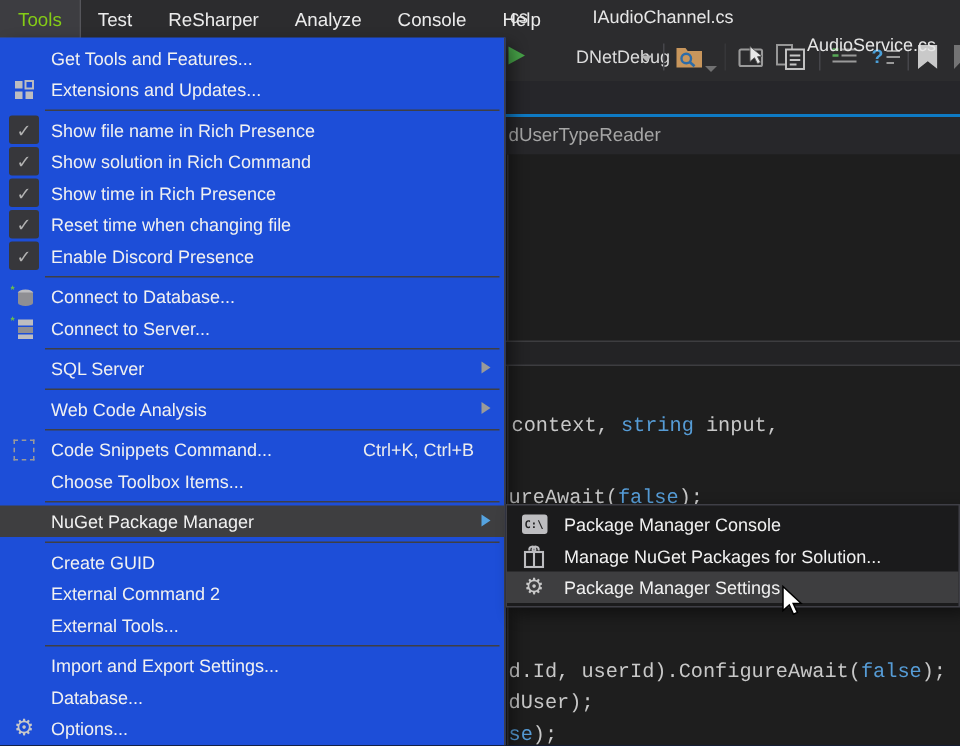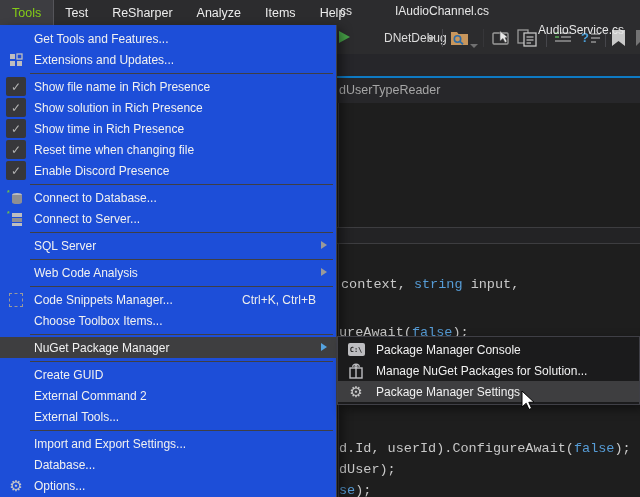--- a/index.html
+++ b/index.html
@@ -68,21 +68,21 @@
 
 <div class="stage">
 
   <div class="topbar"></div>
 
   <div class="menubar">
     <div class="mb-item active">Tools</div>
     <div class="mb-item">Test</div>
     <div class="mb-item">ReSharper</div>
     <div class="mb-item">Analyze</div>
-    <div class="mb-item">Items</div>
+    <div class="mb-item">Console</div>
     <div class="mb-item">Help</div>
   </div>
 
   <div class="play"></div>
   <div class="tb-label" style="left:356px;">DNetDebug</div>
   <div class="chev" style="left:427px;top:37px;"></div>
   <div class="tb-sep" style="left:442px;"></div>
 
   <span class="tb-ico" style="left:450px;">
     <svg width="19" height="17">
@@ -181,21 +181,21 @@
     <div class="mi">
       <span class="gut">
           <span class="checkbox"></span>
         </span>
       <span>Show file name in Rich Presence</span>
     </div>
     <div class="mi">
       <span class="gut">
           <span class="checkbox"></span>
         </span>
-      <span>Show solution in Rich Presence</span>
+      <span>Show solution in Rich Command</span>
     </div>
     <div class="mi">
       <span class="gut">
           <span class="checkbox"></span>
         </span>
       <span>Show time in Rich Presence</span>
     </div>
     <div class="mi">
       <span class="gut">
           <span class="checkbox"></span>
@@ -246,21 +246,21 @@
       <span>Web Code Analysis</span>
       <span class="subarrow"></span>
     </div>
 
     <div class="msep"></div>
 
     <div class="mi">
       <span class="gut">
           <span class="dashsq"></span>
         </span>
-      <span>Code Snippets Manager...</span>
+      <span>Code Snippets Command...</span>
       <span class="spacer"></span>
       <span class="shortcut">Ctrl+K, Ctrl+B</span>
     </div>
     <div class="mi">
       <span>Choose Toolbox Items...</span>
     </div>
 
     <div class="msep"></div>
 
     <div class="mi hl">

